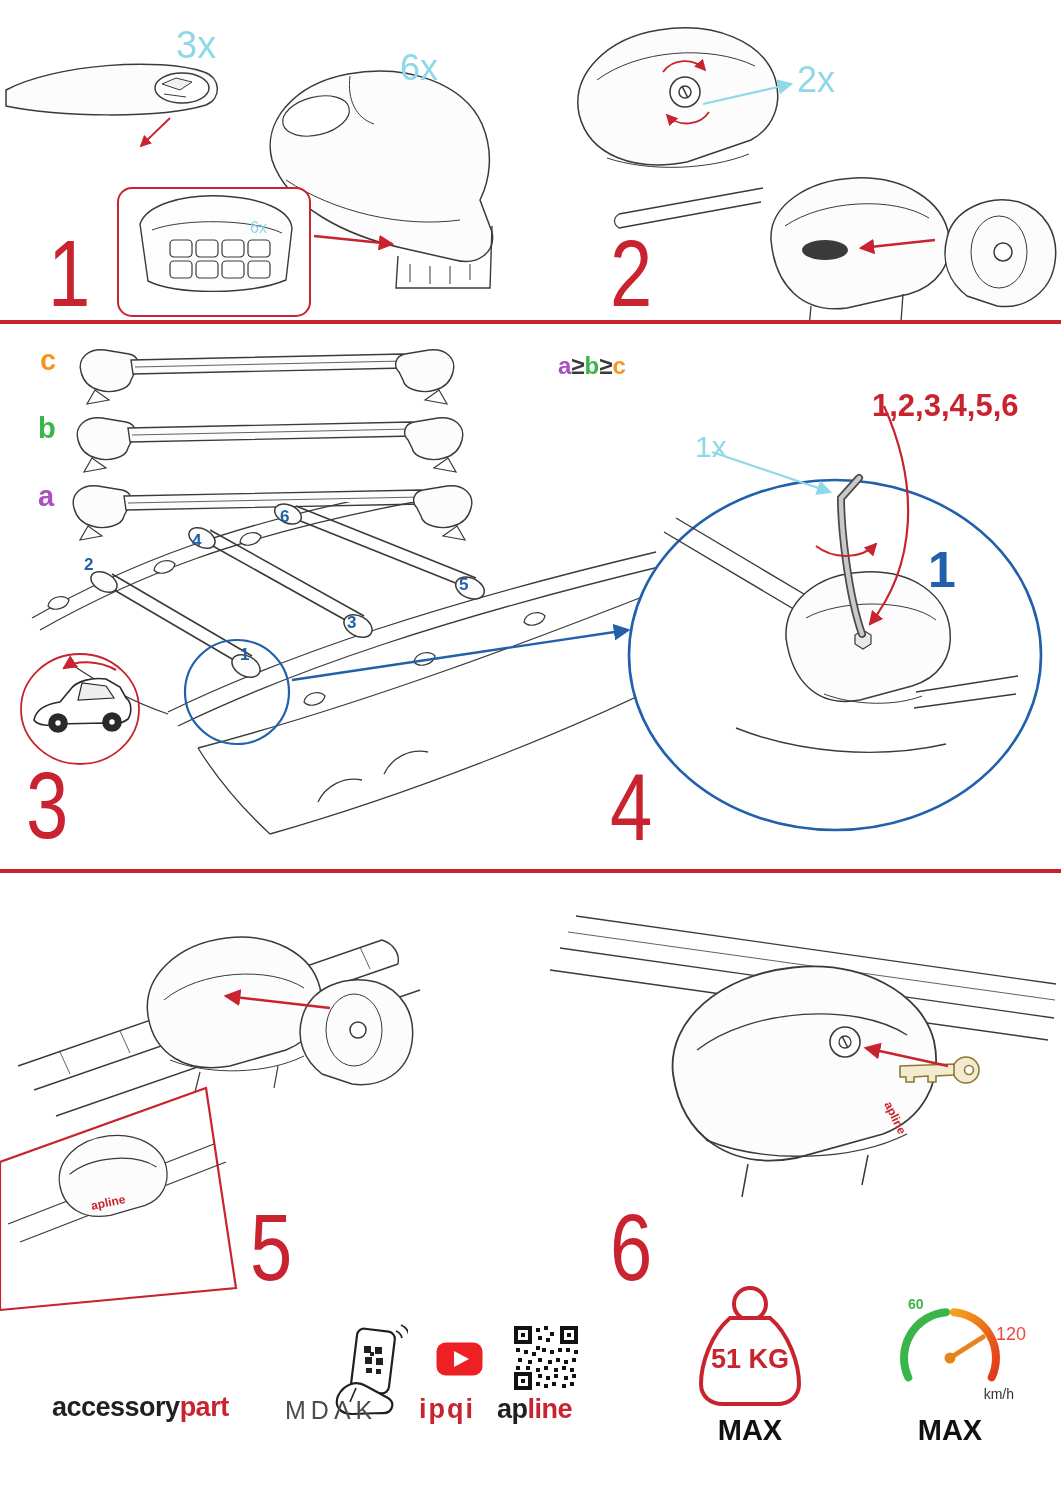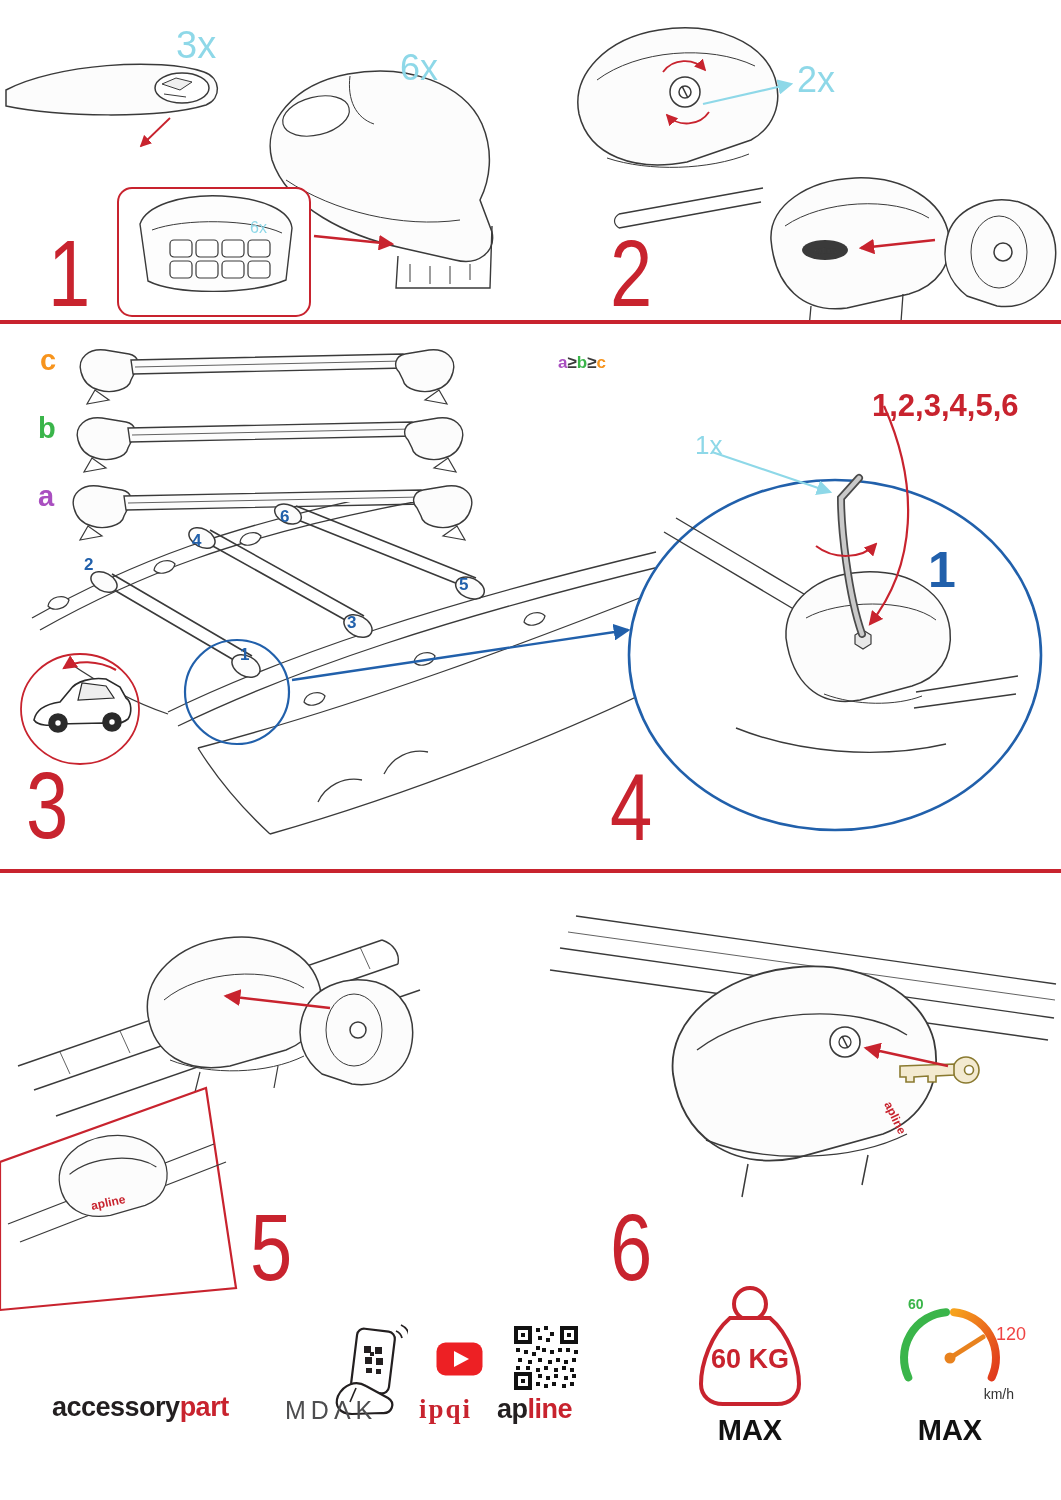--- a/index.html
+++ b/index.html
@@ -7,29 +7,29 @@
   .page { position:relative; width:1061px; height:1500px; background:#fff;
           font-family:"Liberation Sans", sans-serif; overflow:hidden;padding-left:41px; }
   .abs { position:absolute; }
   .divider { position:absolute; left:0; width:1061px; height:4px; background:#c8232e; }
   .step-num { position:absolute; color:#c8232e; font-size:95px; font-weight:500; line-height:1;
               transform:scaleX(0.8); transform-origin:left top; }
   .qty { position:absolute; color:#8ed8e8; font-weight:400; line-height:1; }
   .blue-num { position:absolute; color:#2160ab; font-weight:bold; font-size:17px; line-height:1; }
   .seq { position:absolute; color:#c8232e; font-weight:bold; font-size:31px; line-height:1; }
   .bar-letter { position:absolute; font-size:29px; font-weight:bold; line-height:1; }
-  .rule { position:absolute; font-size:17px; font-weight:bold; line-height:1; }
+  .rule { position:absolute; font-size:24px; font-weight:bold; line-height:1; }
   .rule .geq { color:#3a3a3a; }
   .rule .la { color:#a94fc0; } .rule .lb { color:#3ab54a; } .rule .lc { color:#f7941d; }
   .big1 { position:absolute; color:#2160ab; font-weight:bold; font-size:50px; line-height:1; }
   .model { position:absolute; color:#28338e; font-size:31px; font-weight:bold; letter-spacing:0.5px; }
   .brandline { position:absolute; font-size:27px; font-weight:bold; letter-spacing:-0.5px; }
   .dark { color:#231f20; } .red { color:#c8232e; }
   .mdak { position:absolute; font-size:25px; font-weight:400; color:#4d4d4f; letter-spacing:5px; }
-  .ipqi { position:absolute; font-size:27px; font-weight:bold; color:#c8232e; letter-spacing:2px;font-family:Liberation Serif, serif; }
+  .ipqi { position:absolute; font-size:27px; font-weight:bold; color:#c8232e; letter-spacing:2px; }
   .kg { position:absolute; width:124px; text-align:center; color:#c8232e; font-size:27px; font-weight:bold; }
   .max { position:absolute; text-align:center; color:#111; font-size:29px; font-weight:bold; }
   .spd-lo { position:absolute; color:#3ab54a; font-size:14px; font-weight:bold; }
   .spd-hi { position:absolute; color:#ef4444; font-size:18px; font-weight:normal; }
   .kmh { position:absolute; width:128px; text-align:right; color:#333; font-size:14px; }
 </style>
 </head>
 <body>
 
 <div class="page">
@@ -228,21 +228,21 @@
     <path d="M247,254 l8,5 l0,9 l-8,5 l-8,-5 l0,-9 Z" fill="#e8e8e8" stroke="#3a3a3a" stroke-width="1.2"></path>
     <g>
       <path d="M243,102 L225,122 C225,152 232,218 246,258" fill="none" stroke="#4a4a4a" stroke-width="8" stroke-linecap="round"></path>
       <path d="M243,102 L225,122 C225,152 232,218 246,258" fill="none" stroke="#c9c9c9" stroke-width="4.5" stroke-linecap="round"></path>
     </g>
     <path d="M200,170 C218,184 246,183 260,168" fill="none" stroke="#c8232e" stroke-width="2" marker-end="url(#arr-red)"></path>
     <path d="M268,30 C304,110 300,190 254,248" fill="none" stroke="#c8232e" stroke-width="2.2" marker-end="url(#arr-red)"></path>
     <line x1="96" y1="76" x2="214" y2="116" stroke="#8ed8e8" stroke-width="2.2" marker-end="url(#arr-cyan)"></line>
   </svg>
   <div class="seq" style="left:872px;top:390px">1,2,3,4,5,6</div>
-  <div class="qty" style="left:695px;top:432px;font-size:26px">1x</div>
+  <div class="qty" style="left:695px;top:432px;font-size:30px">1x</div>
   <div class="big1" style="left:928px;top:545px">1</div>
   <div class="step-num" style="left:610px;top:760px">4</div>
 
   <div class="divider" style="top:869px"></div>
 
   <svg class="abs" style="left:0;top:890px" width="545" height="422" viewBox="0 0 545 422">
     <g fill="none" stroke="#3a3a3a" stroke-width="1.4">
       <path d="M18,176 L382,50"></path>
       <path d="M34,200 L398,74"></path>
       <path d="M56,226 L420,100"></path>
@@ -383,21 +383,21 @@
       </g>
   </svg>
   <div class="brandline" style="left:497px;top:1394px"><span class="dark">ap</span><span class="red">line</span></div>
 
   <svg class="abs" style="left:688px;top:1282px" width="124" height="128" viewBox="0 0 124 128">
     <g fill="none" stroke="#c8232e" stroke-width="4">
       <circle cx="62" cy="22" r="16"></circle>
       <path d="M42,36 L82,36 C101,52 111,82 111,102 C111,114 102,122 89,122 L35,122 C22,122 13,114 13,102 C13,82 23,52 42,36 Z" fill="#fff"></path>
     </g>
   </svg>
-  <div class="kg" style="left:688px;top:1344px">60 KG</div>
+  <div class="kg" style="left:688px;top:1344px">51 KG</div>
   <div class="max" style="left:688px;width:124px;top:1414px">MAX</div>
 
   <svg class="abs" style="left:886px;top:1292px" width="128" height="120" viewBox="0 0 128 120">
     <defs>
       <linearGradient id="gradSpeed" x1="0" y1="0" x2="1" y2="1">
         <stop offset="0" stop-color="#f6a21d"></stop>
           <stop offset="1" stop-color="#e0371c"></stop>
       </linearGradient>
     </defs>
     <path d="M22.3,85.4 A46,46 0 0 1 60,20.2" fill="none" stroke="#3ab54a" stroke-width="8" stroke-linecap="round"></path>

